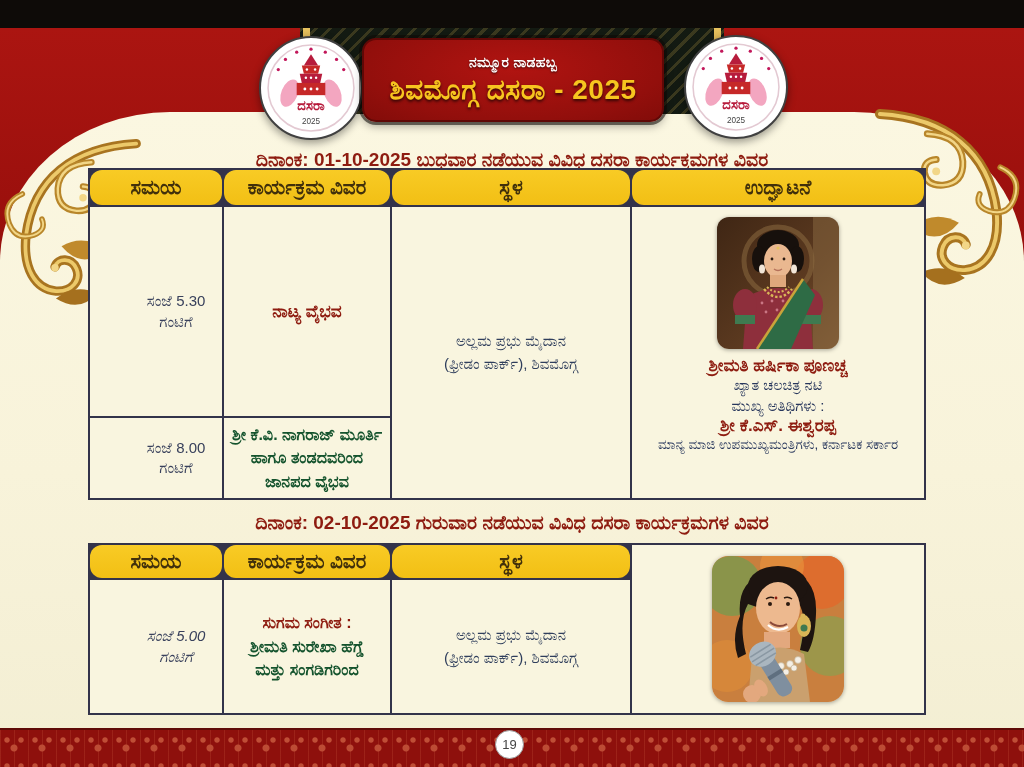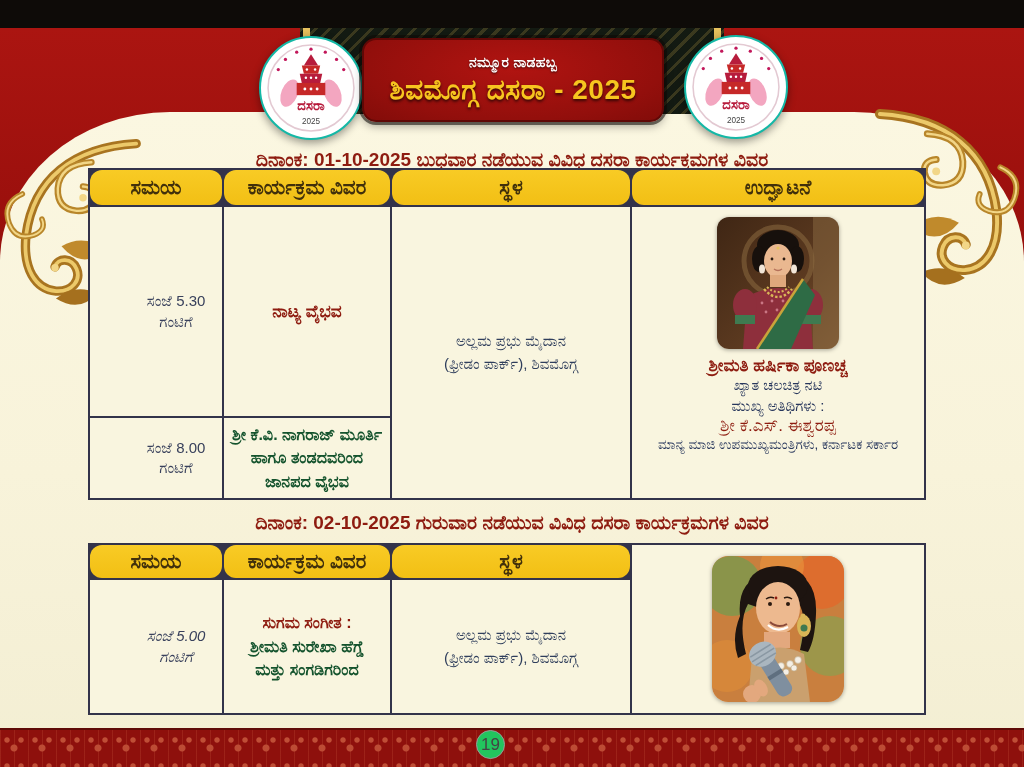--- a/index.html
+++ b/index.html
@@ -25,21 +25,21 @@
 
   
   .title-badge{position:absolute;left:362px;top:38px;width:298px;height:80px;z-index:5;
     background:radial-gradient(ellipse at 50% 35%,#b11411 0%,#930f0c 70%,#820c09 100%);
     border:2px solid #5f0806;border-radius:14px;
     box-shadow:0 0 0 3px rgba(15,10,5,.55),0 4px 10px rgba(0,0,0,.35);
     display:flex;flex-direction:column;align-items:center;justify-content:center;gap:3px;}
   .tagline{color:#ffffff;font-size:14px;font-weight:bold;letter-spacing:.3px;text-shadow:0 1px 2px rgba(0,0,0,.6);}
   .main-title{color:#f7c51f;font-size:28px;font-weight:bold;letter-spacing:.5px;text-shadow:0 2px 3px rgba(0,0,0,.65);}
   .logo{position:absolute;width:100px;height:100px;border-radius:50%;background:#fff;z-index:5;
-    border:2px solid #14b8a6;box-shadow:0 3px 8px rgba(0,0,0,.4);display:flex;align-items:center;justify-content:center;}
+    border:2px solid #404040;box-shadow:0 3px 8px rgba(0,0,0,.4);display:flex;align-items:center;justify-content:center;}
   .logo.left{left:259px;top:36px;}
   .logo.right{left:684px;top:35px;}
 
   
   .date-heading{position:absolute;left:0;width:1024px;text-align:center;z-index:6;
     color:#8e1c10;font-weight:bold;font-size:19px;}
   .dh1{top:149px;}
   .dh2{top:512px;}
 
   
@@ -55,38 +55,38 @@
   .time-text{color:#39415c;font-size:15px;line-height:1.35;margin-left:40px;}
   .prog-red{color:#8e1c10;font-weight:bold;font-size:17px;line-height:1.4;}
   .prog-blue{color:#14532d;font-weight:bold;font-size:16px;line-height:1.45;}
   .venue-text{color:#2f3e5c;font-size:15px;line-height:1.5;}
   .inaug-cell{justify-content:flex-start;padding-top:10px;gap:1px;}
   .photo1{width:122px;height:132px;border-radius:12px;overflow:hidden;box-shadow:0 1px 4px rgba(0,0,0,.35);margin-bottom:6px;}
   .photo2{width:132px;height:146px;border-radius:16px;overflow:hidden;box-shadow:0 1px 4px rgba(0,0,0,.35);}
   .name-red{color:#8e1c10;font-weight:bold;font-size:17px;}
   .sub-blue{color:#27365c;font-size:14.5px;}
   .guest-label{color:#27365c;font-size:15px;margin-top:2px;}
-  .guest-name{color:#8e1c10;font-weight:normal;font-size:17px;}
+  .guest-name{color:#8e1c10;font-weight:bold;font-size:17px;}
   .guest-desc{color:#27365c;font-size:13.5px;}
   .t2-prog .prog-red{font-size:16px;}
   .photo-cell{justify-content:center;}
 
   
   .footer-band{position:absolute;left:0;top:728px;width:1024px;height:39px;z-index:7;
     background-color:#8e100c;
     background-image:
       radial-gradient(circle at 7px 10px,#bf4e36 0 2.2px,transparent 3.2px),
       radial-gradient(circle at 21px 10px,#bf4e36 0 2.2px,transparent 3.2px),
       radial-gradient(circle at 14px 18px,rgba(191,78,54,.95) 0 3px,transparent 4px),
       repeating-linear-gradient(90deg,rgba(191,78,54,.30) 0 1px,transparent 1px 14px);
     background-size:28px 26px,28px 26px,28px 26px,auto;
     border-top:2px solid #5e0a07;}
-  .page-badge{position:absolute;left:476px;top:730px;width:27px;height:27px;border-radius:50%;
-    background:#22c55e;border:1px solid #9a9a9a;z-index:8;display:flex;align-items:center;justify-content:center;
-    font-size:17px;color:#444;}
+  .page-badge{position:absolute;left:495px;top:730px;width:27px;height:27px;border-radius:50%;
+    background:#ffffff;border:1px solid #9a9a9a;z-index:8;display:flex;align-items:center;justify-content:center;
+    font-size:13px;color:#444;}
 </style>
 </head>
 <body>
 
 <div class="canvas">
 
   <div class="top-black"></div>
   <div class="red-band"></div>
   <div class="cream-panel"></div>
   <div class="ornament-band"></div>

